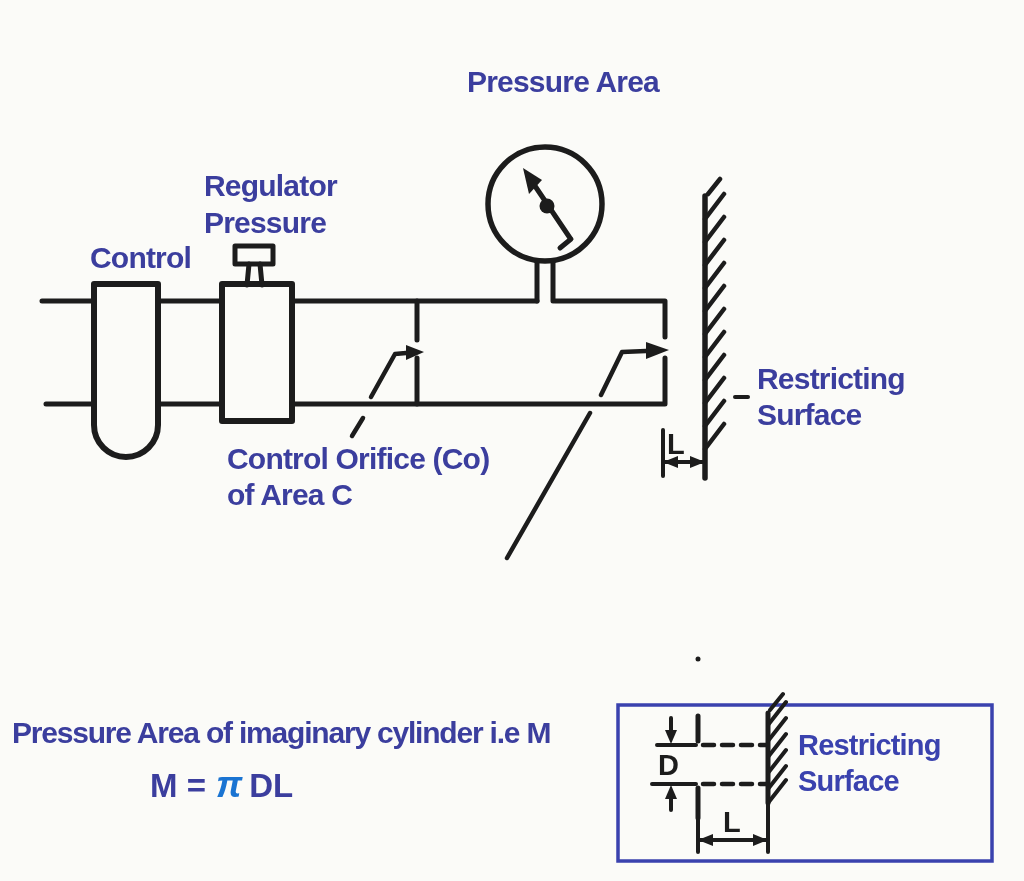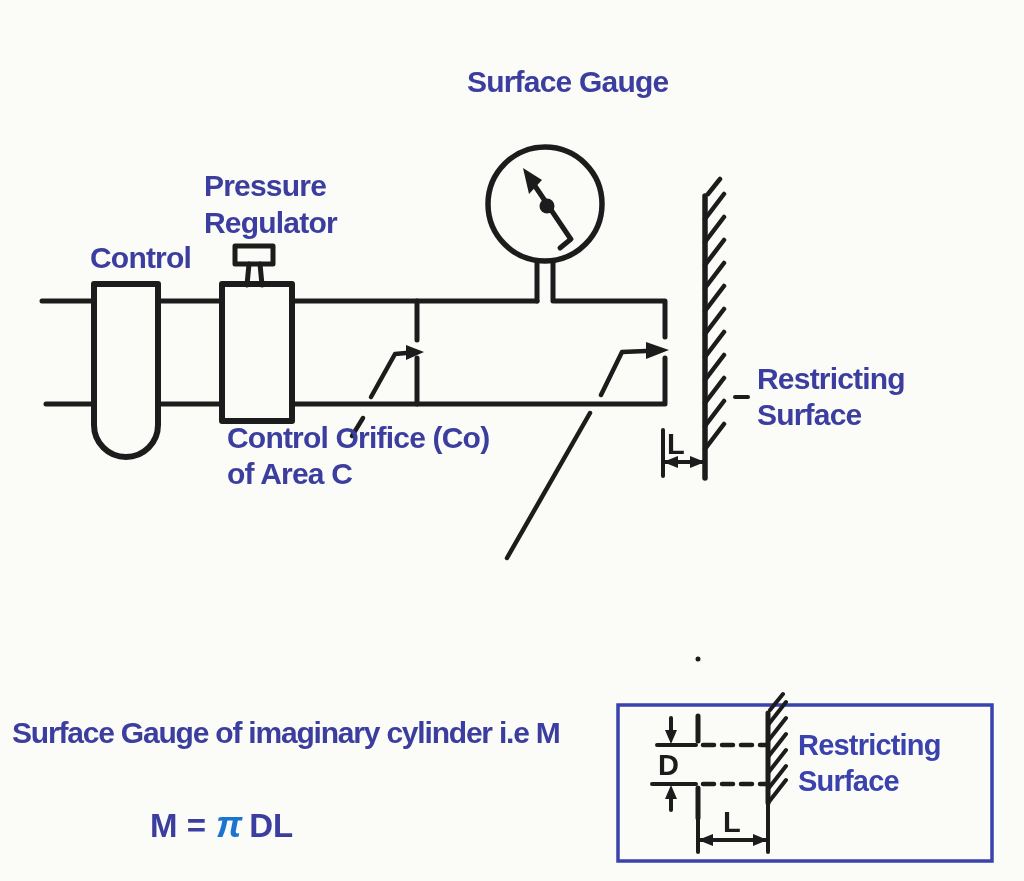--- a/index.html
+++ b/index.html
@@ -50,21 +50,21 @@
     line-height:36px;
     letter-spacing:-0.8px;
     white-space:nowrap;
   }
   .caption{
     position:absolute;left:12px;top:716px;
     color:var(--label-indigo);
     font-weight:700;font-size:30px;letter-spacing:-1.2px;white-space:nowrap;
   }
   .formula{
-    position:absolute;left:150px;top:804px;
+    position:absolute;left:150px;top:764px;
     color:var(--label-indigo);
     font-weight:700;font-size:33px;white-space:nowrap;
   }
   .formula .pi{
     color:var(--pi-blue);
     font-style:italic;
     font-size:37px;
     margin:0 7px 0 10px;
   }
 </style>
@@ -146,44 +146,44 @@
       <path class="ink-stroke" stroke-width="4" d="M770 710 L783 694 M768 725 L786 702 M768 741 L786 718 M768 757 L786 734
            M768 773 L786 750 M768 789 L786 766 M768 803 L786 780"></path>
 
       <path class="ink-stroke" stroke-width="4" d="M698 812 V852 M768 805 V852 M700 840 H766"></path>
       <polygon class="ink-fill" points="698,840 713,834 713,846"></polygon>
       <polygon class="ink-fill" points="768,840 753,834 753,846"></polygon>
     </g>
   </svg>
 
   <div class="lbl" style="left:467px;top:63px;">
-    <div>Surface Gauge</div>
+    <div>Pressure Area</div>
   </div>
 
   <div class="lbl" style="left:204px;top:167px;">
+    <div>Regulator</div>
     <div>Pressure</div>
-    <div>Regulator</div>
   </div>
 
   <div class="lbl" style="left:90px;top:242px;line-height:32px;">Control</div>
 
-  <div class="lbl" style="left:227px;top:420px;line-height:36px;">
+  <div class="lbl" style="left:227px;top:441px;line-height:36px;">
     <div>Control Orifice (Co)</div>
     <div>of Area C</div>
   </div>
 
 
   <div class="lbl" style="left:757px;top:361px;line-height:36px;">
     <div>Restricting</div>
     <div>Surface</div>
   </div>
 
   <div class="lbl-ink" style="left:667px;top:429px;">L</div>
 
-  <div class="caption">Surface Gauge of imaginary cylinder i.e M</div>
+  <div class="caption">Pressure Area of imaginary cylinder i.e M</div>
 
   <div class="formula">
     <span>M =</span><span class="pi">π</span><span>DL</span>
   </div>
 
   <div class="lbl-ink" style="left:658px;top:750px;">D</div>
 
   <div class="lbl-ink" style="left:723px;top:807px;">L</div>
 
   <div class="lbl-inset" style="left:798px;top:727px;">

